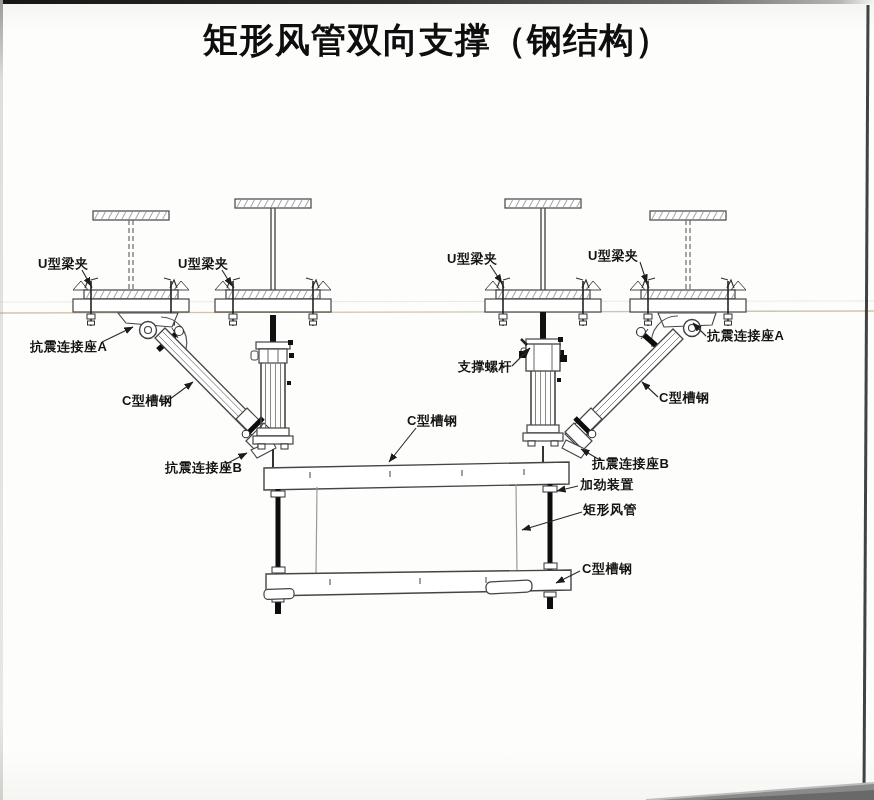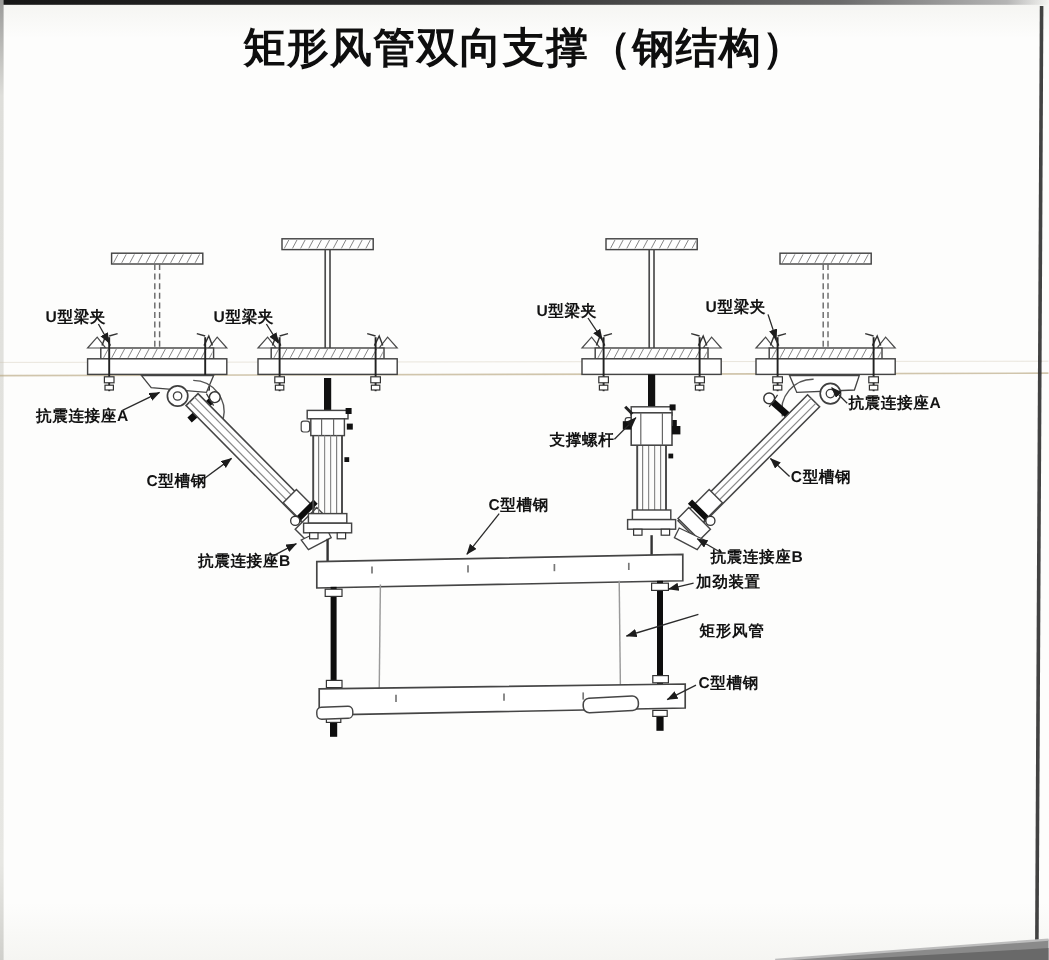--- a/index.html
+++ b/index.html
@@ -243,14 +243,14 @@
 <div class="lbl" style="left:588px;top:249px">U型梁夹</div>
 <div class="lbl" style="left:30px;top:340px">抗震连接座A</div>
 <div class="lbl" style="left:458px;top:360px">支撑螺杆</div>
 <div class="lbl" style="left:707px;top:329px">抗震连接座A</div>
 <div class="lbl" style="left:122px;top:394px">C型槽钢</div>
 <div class="lbl" style="left:407px;top:414px">C型槽钢</div>
 <div class="lbl" style="left:659px;top:391px">C型槽钢</div>
 <div class="lbl" style="left:165px;top:461px">抗震连接座B</div>
 <div class="lbl" style="left:592px;top:457px">抗震连接座B</div>
 <div class="lbl" style="left:580px;top:478px">加劲装置</div>
-<div class="lbl" style="left:583px;top:519px">矩形风管</div>
+<div class="lbl" style="left:583px;top:503px">矩形风管</div>
 <div class="lbl" style="left:582px;top:562px">C型槽钢</div>
 
 </body></html>

